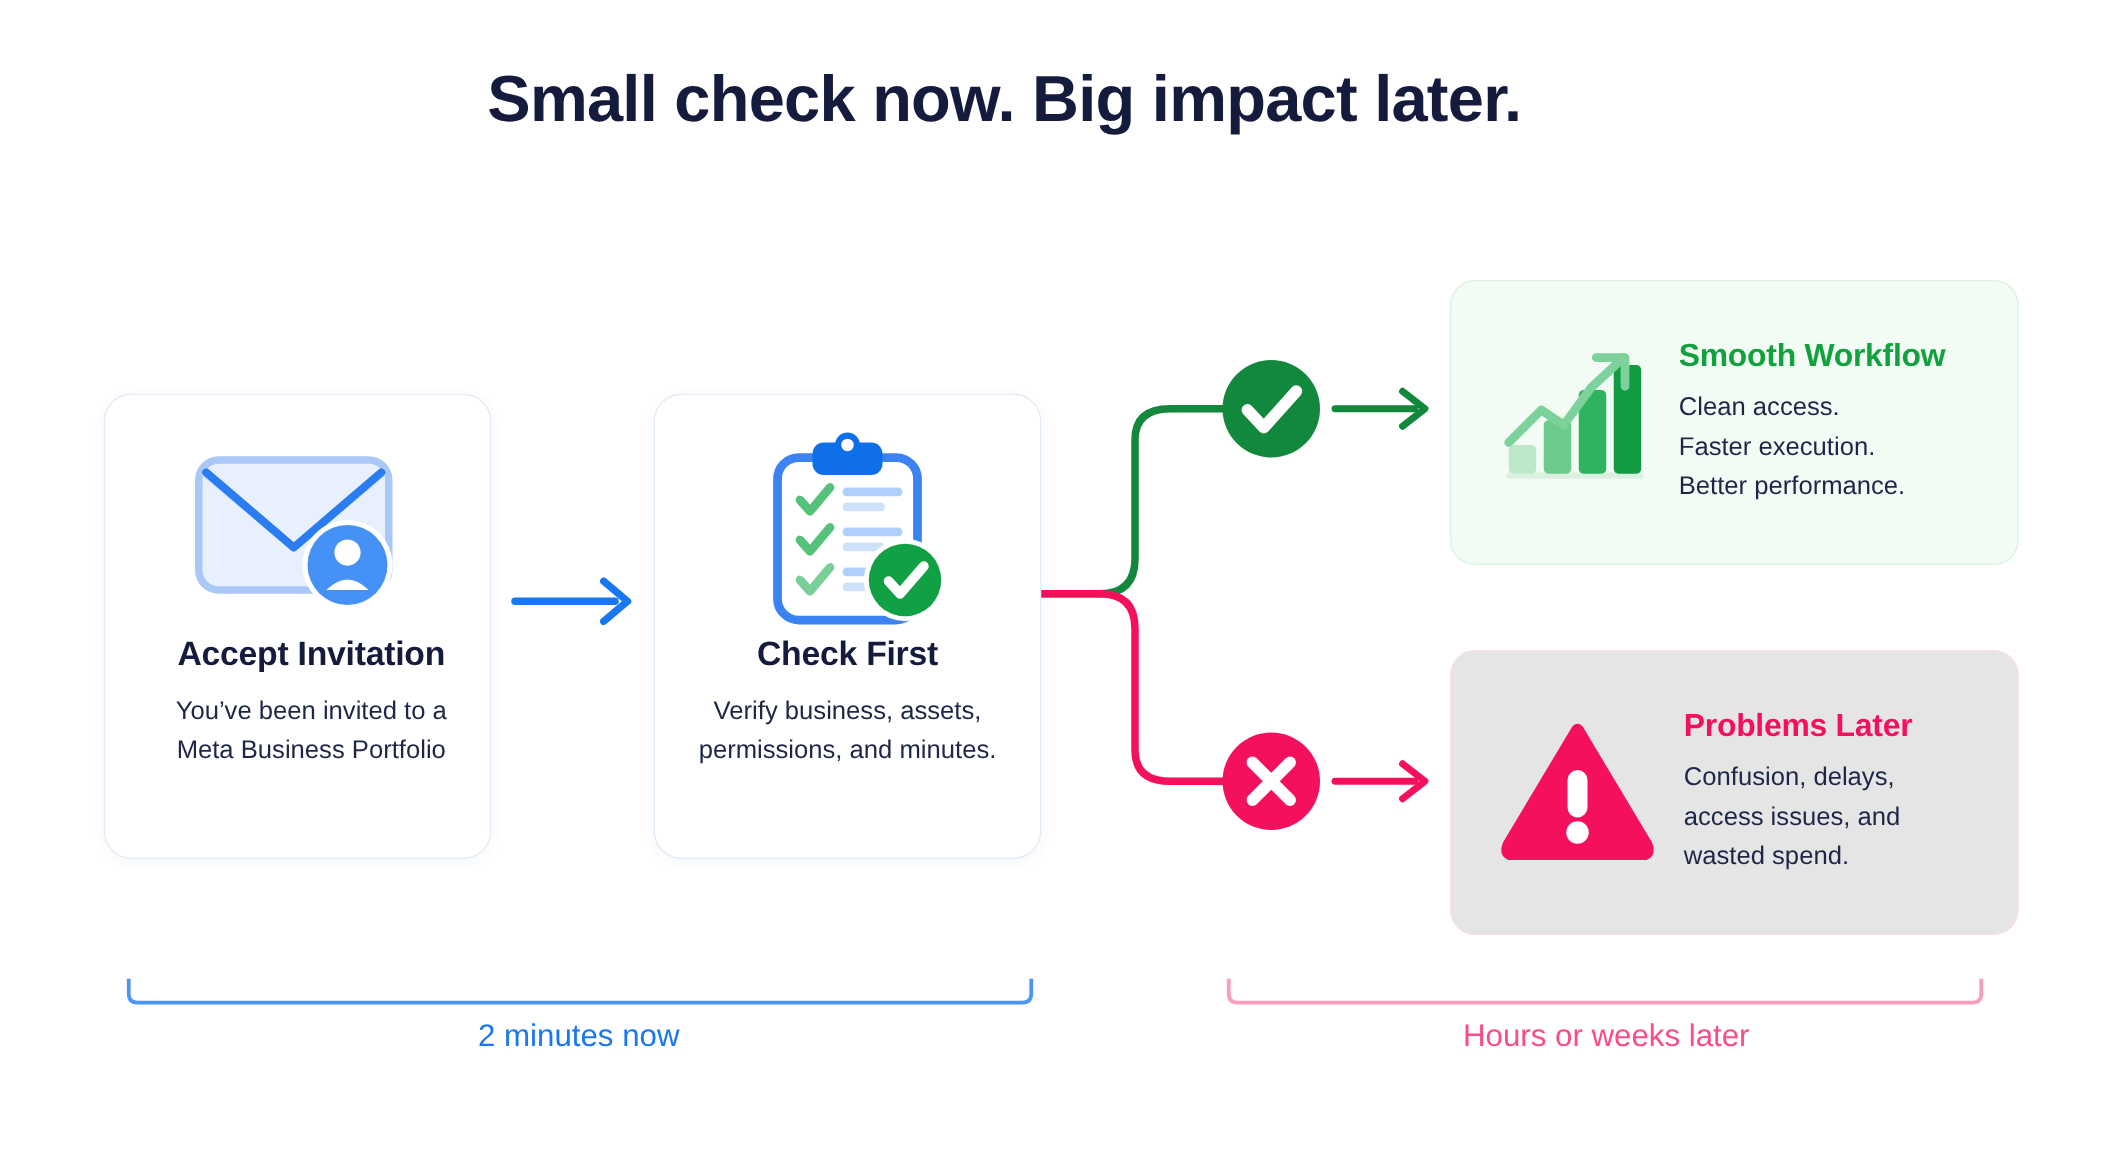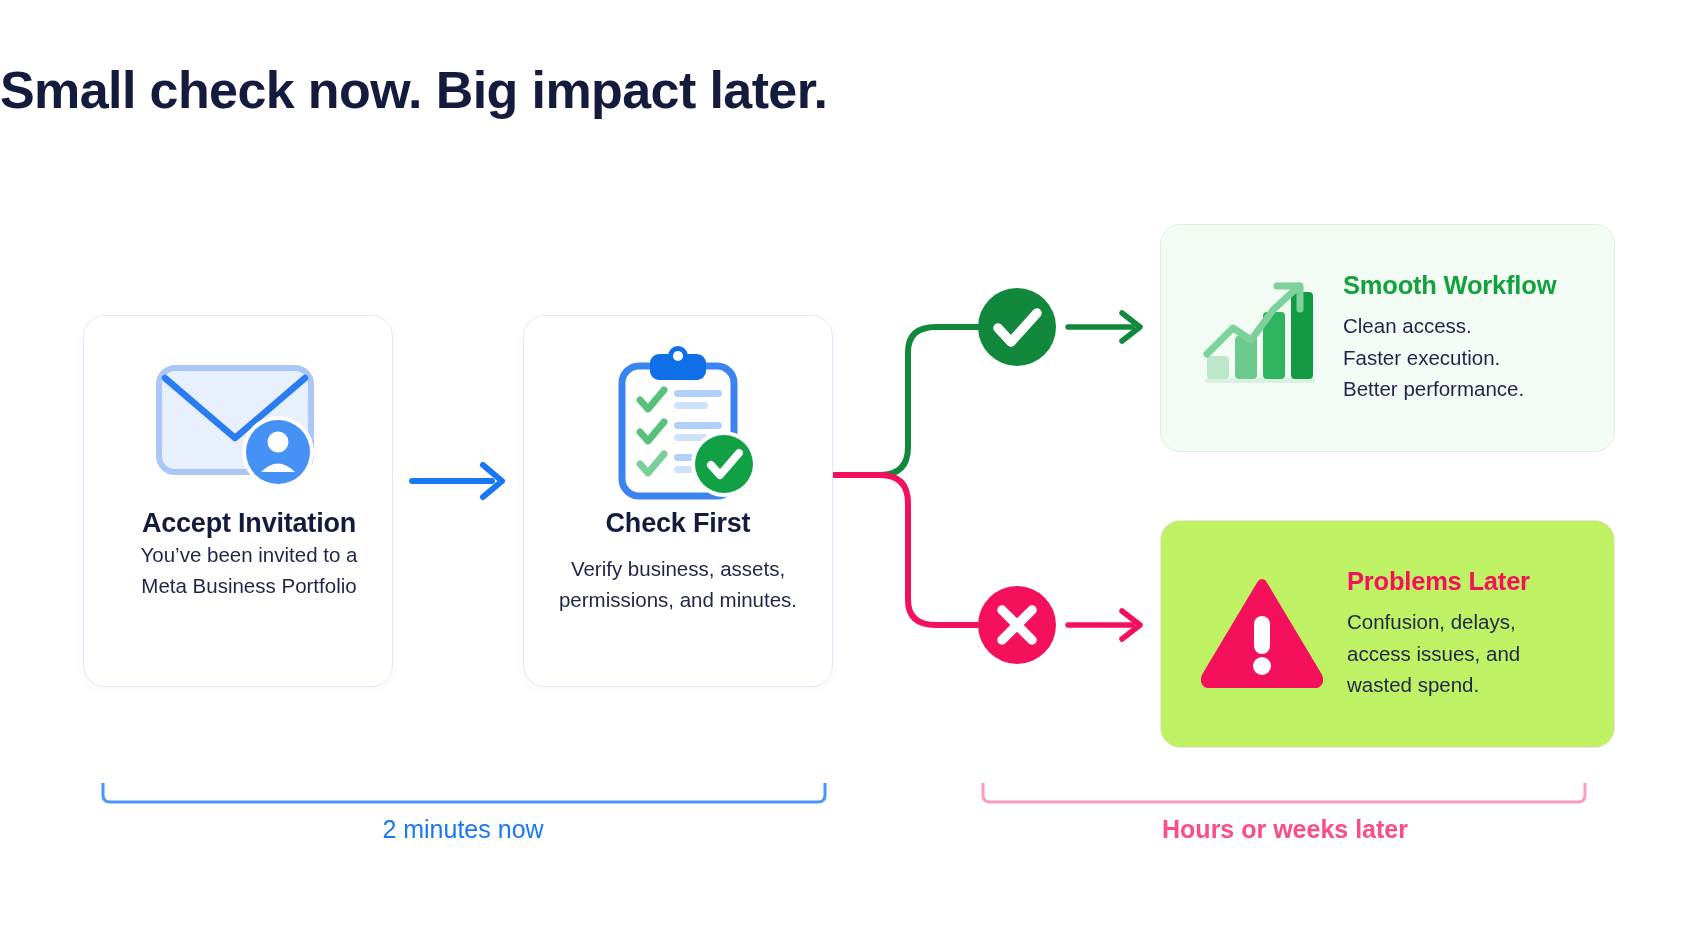--- a/index.html
+++ b/index.html
@@ -13,22 +13,23 @@
   #stage {
     position: relative;
     width: 1693px;
     height: 929px;
     background: #ffffff;
   }
 
   
   .title {
     position: absolute;
-    left: 0; top: 60px;
+    left: 0; top: 50px;
     width: 1607px;
+    text-align: center;
     font-size: 52px;
     font-weight: 700;
     letter-spacing: -0.6px;
     color: #141B3D;
   }
 
   
   .card {
     position: absolute;
     background: #ffffff;
@@ -46,21 +47,21 @@
   .card-desc {
     text-align: center;
     font-size: 20.5px;
     line-height: 1.52;
     color: #1E2648;
   }
 
   
   #card-invite { left: 83px; top: 315px; width: 310px; height: 372px; padding-left: 22px; }
   #card-invite .card-title { margin-top: 192px; }
-  #card-invite .card-desc { }
+  #card-invite .card-desc { margin-top: 14px; }
 
   
   #card-check { left: 523px; top: 315px; width: 310px; height: 372px; }
   #card-check .card-title { margin-top: 192px; }
   #card-check .card-desc { margin-top: 14px; }
 
   .icon-slot {
     position: absolute;
     left: 0; top: 26px;
     width: 100%;
@@ -77,21 +78,21 @@
     padding-left: 40px;
     gap: 24px;
   }
   #card-smooth {
     left: 1160px; top: 224px; width: 455px; height: 228px;
     background: #F3FBF5;
     border: 1.5px solid #DCF0E2;
   }
   #card-problems {
     left: 1160px; top: 520px; width: 455px; height: 228px;
-    background: #bef264;
+    background: #e5e5e5;
     border: 1.5px solid #FBDDE7;
   }
   .outcome-text { display: flex; flex-direction: column; }
   .outcome-title {
     font-size: 25.5px;
     font-weight: 700;
     letter-spacing: -0.2px;
     margin-bottom: 10px;
   }
   #card-smooth .outcome-title { color: #11A23E; }
@@ -110,21 +111,21 @@
     pointer-events: none;
   }
 
   
   .bracket-label {
     position: absolute;
     font-size: 25px;
     text-align: center;
   }
   #label-now { left: 100px; top: 815px; width: 726px; color: #1877F2; }
-  #label-later { left: 975px; top: 815px; width: 620px; color: #FB4C86; font-weight: bold; }
+  #label-later { left: 975px; top: 815px; width: 620px; color: #FB4C86; }
 </style>
 </head>
 <body>
 
 <div id="stage">
 
   <div class="title">Small check now. Big impact later.</div>
 
   <svg class="svg-layer" viewBox="0 0 1693 929">
 

